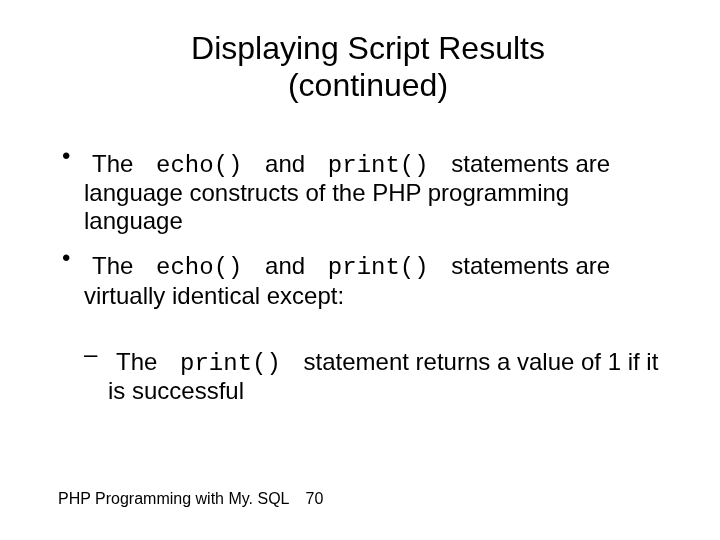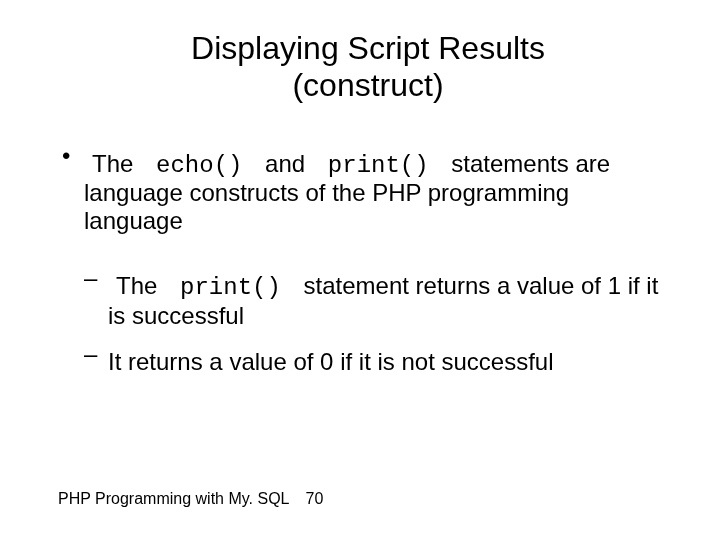--- a/index.html
+++ b/index.html
@@ -15,29 +15,29 @@
   ul.sub > li::before { content: "–"; position: absolute; left: 0; top: 0; }
   .mono { font-family: "Courier New", Courier, monospace; }
   .b { font-weight: bold; }
   .footer { position: absolute; bottom: 24px; left: 34px; right: 34px; font-size: 16px; display: flex; justify-content: flex-start; }
 </style>
 </head>
 <body>
 
 <div class="title">
   <span>Displaying Script Results</span><br>
-  <span>(construct)</span>
+  <span>(continued)</span>
 </div>
 
 <div class="content">
   <ul class="main">
     <li><span>The </span><span class="mono">echo()</span><span> and </span><span class="mono">print()</span><span> statements are language constructs of the PHP programming language</span></li>
+    <li><span>The </span><span class="mono">echo()</span><span> and </span><span class="mono">print()</span><span> statements are virtually identical except:</span></li>
   </ul>
   <ul class="sub">
     <li><span>The </span><span class="mono">print()</span><span> statement returns a value of 1 if it is successful</span></li>
-    <li>It returns a value of 0 if it is not successful</li>
   </ul>
 </div>
 
 <div class="footer">
   <span>PHP Programming with My. SQL</span>
   <span>70</span>
 </div>
 
 </body></html>

